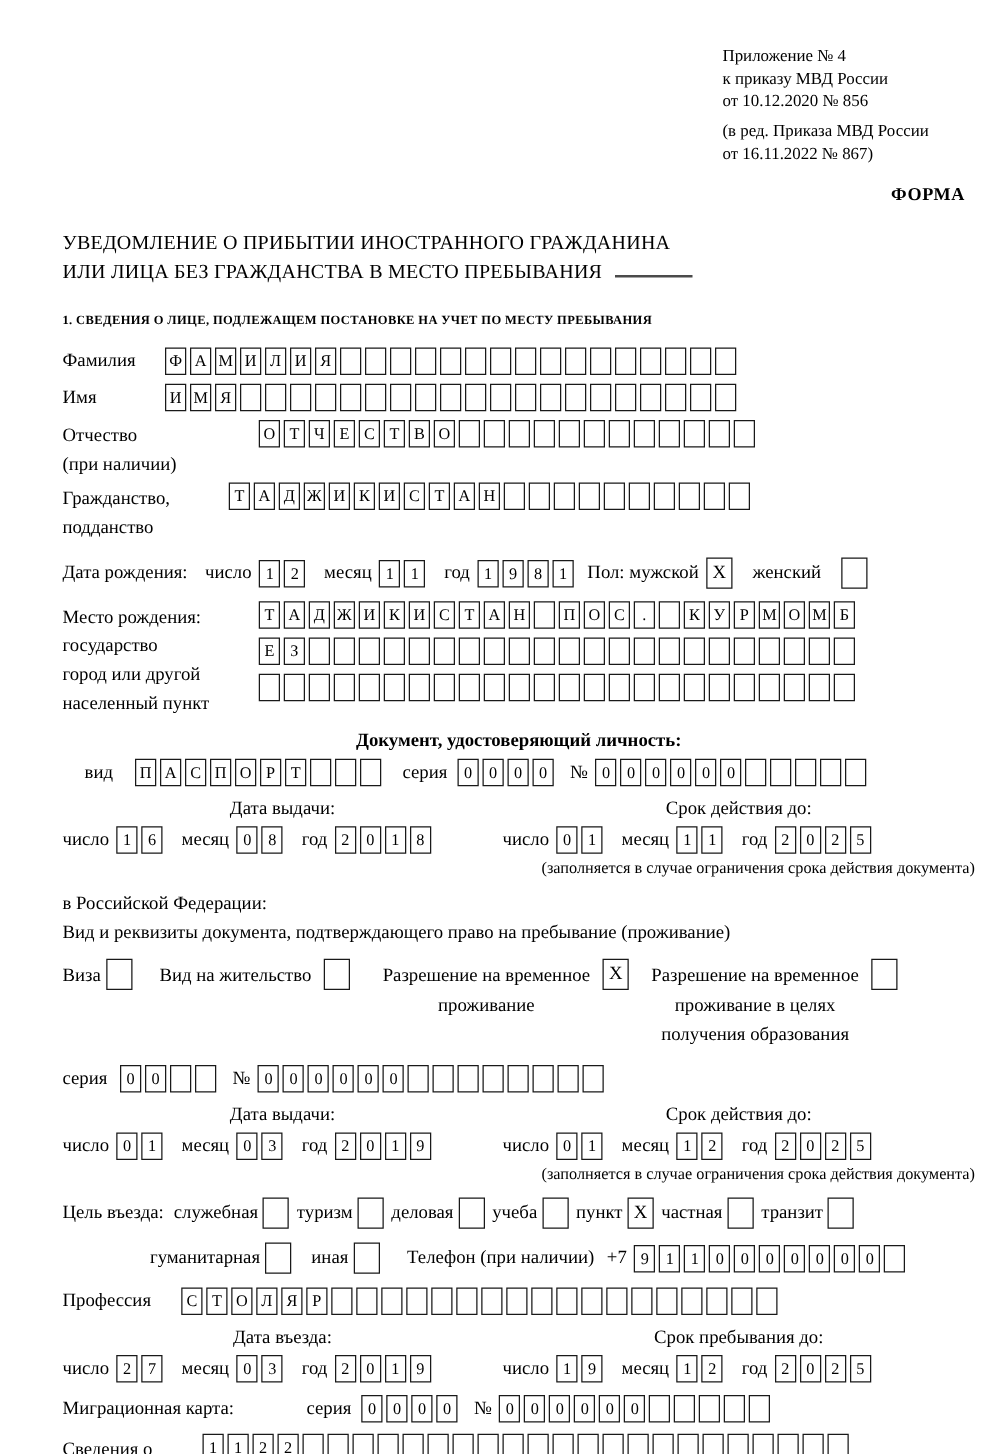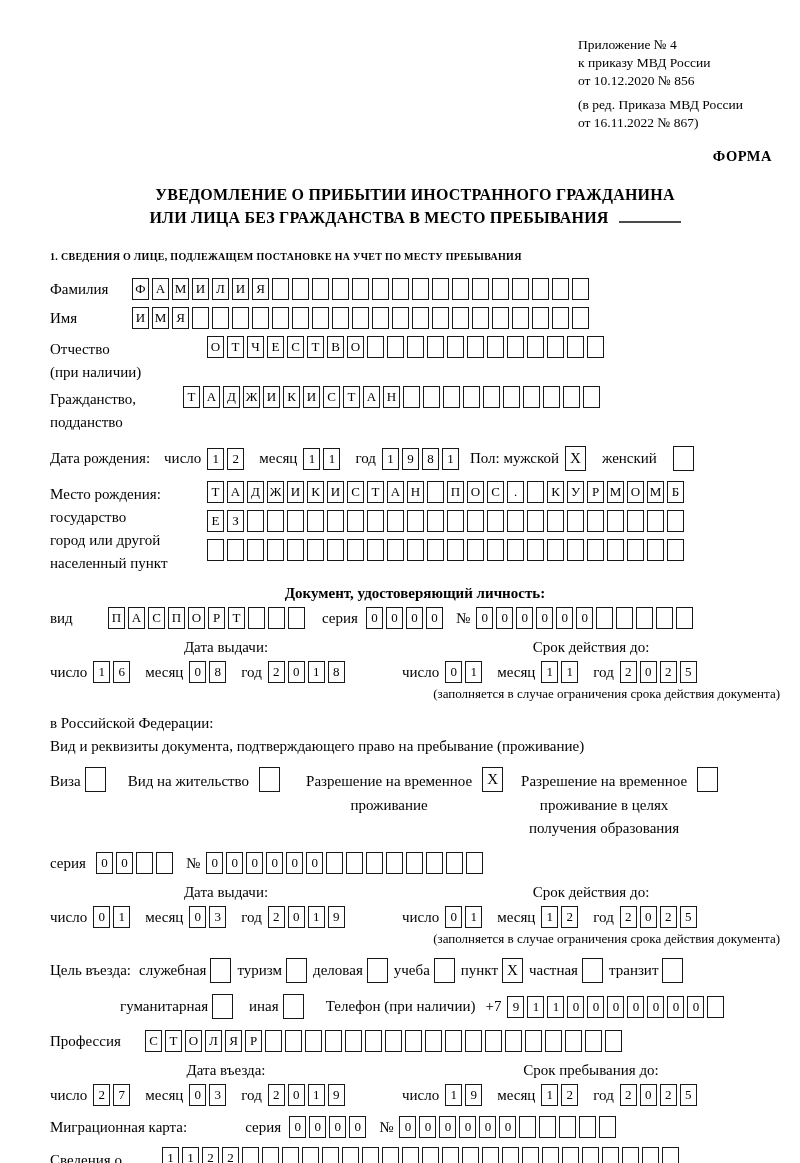--- a/index.html
+++ b/index.html
@@ -6,30 +6,30 @@
   html,body { background:#fff; }
   body { width:800px; color:#000; font-family:"Liberation Serif", serif; font-size:15px; }
   .page { width:800px; min-height:1163px; padding:36px 20px 20px 50px; background:#fff; }
 
   
   .hdr { width:190px; margin-left:auto; margin-right:12px; font-size:13.5px; line-height:1.35; }
   .hdr-sub { margin-top:5px; }
   .forma { text-align:right; font-weight:bold; font-size:14.5px; margin:16px 8px 0 0; letter-spacing:.5px; }
 
   
-  .title { text-align:center; font-weight:bold; font-size:16px; line-height:1.45; margin-top:18px; letter-spacing:.2px; }
+  .title { text-align:left; font-weight:normal; font-size:16px; line-height:1.45; margin-top:18px; letter-spacing:.2px; }
   .t-underline { display:inline-block; width:62px; height:13px; border-bottom:2.5px solid #4a4a4a; margin-left:10px; }
 
   .sec-heading { font-weight:bold; font-size:10px; margin-top:22px; letter-spacing:.3px; }
 
   
   .row { display:flex; align-items:flex-start; margin-top:7px; white-space:nowrap; }
   .lbl { flex:0 0 auto; padding-top:3px; }
   .lbl-col { flex:0 0 auto; line-height:23px; padding-top:2px; }
-  .w82 { width:82px; } .w157 { width:157px; } .w133 { width:133px; } .w58 { width:58px; }
+  .w82 { width:82px; } .w157 { width:157px; } .w133 { width:133px; } .w58 { width:58px;text-align:center; }
   .w112 { width:112px; }
 
   .boxes { display:inline-flex; flex:0 0 auto; }
   .box { display:inline-block; width:17px; height:22px; border:1.6px solid #191919;
          margin-right:3px; text-align:center; font-size:13px; line-height:20px; background:#fff; }
   .cbs .box { width:21px; height:25px; font-size:15px; line-height:23px; margin-right:0; }
 
   .box-rows .boxes { display:flex; margin-bottom:7px; }
 
   

